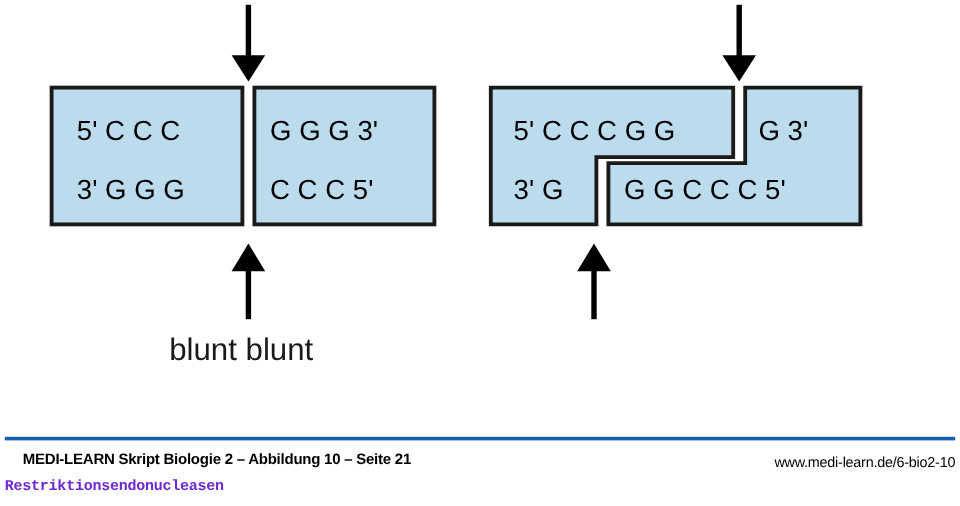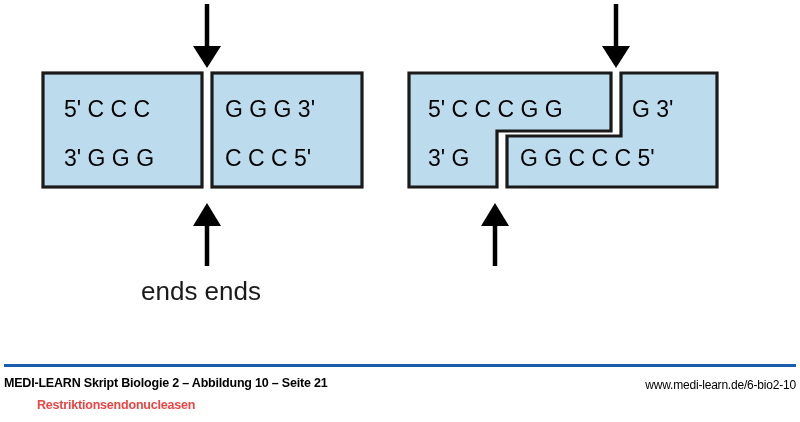--- a/index.html
+++ b/index.html
@@ -53,21 +53,21 @@
   }
   .footer {
     position: absolute;
     left: 4px;
     top: 376px;
     width: 792px;
     height: 46px;
   }
   .footer-line1 {
     position: absolute;
-    left: 0;
+    left: 15px;
     top: 0;
     font-family: "Liberation Sans", sans-serif;
     font-size: 12.5px;
     font-weight: bold;
     color: #000000;
     white-space: nowrap;
     letter-spacing: -0.2px;
   }
   .footer-url {
     position: absolute;
@@ -76,27 +76,26 @@
     font-family: "Liberation Sans", sans-serif;
     font-size: 12px;
     color: #000000;
     white-space: nowrap;
     letter-spacing: -0.2px;
   }
   .footer-line2 {
     position: absolute;
     left: 0;
     top: 22px;
-    font-family: Liberation Sans, sans-serif;
+    font-family: Liberation Mono, monospace;
     font-size: 12.5px;
     font-weight: bold;
-    color: #ef4444;
+    color: #6d28d9;
     white-space: nowrap;
     letter-spacing: -0.2px;
-    margin-left: 33px;
   }
 </style>
 </head>
 <body>
 
 <div class="figure-area">
 
   <svg class="figure-svg" width="800" height="330" viewBox="0 0 800 330">
 
     <g>
@@ -139,21 +138,21 @@
       <text class="seq-text" x="428" y="166">3'  G</text>
       <text class="seq-text" x="520" y="166">G  G  C  C  C   5'</text>
 
       <g>
         <line x1="495" y1="266" x2="495" y2="222" stroke="#000000" stroke-width="4.5"></line>
         <polygon points="481,226 509,226 495,203" fill="#000000"></polygon>
       </g>
     </g>
   </svg>
 
-  <div class="caption caption-blunt">ends ends</div>
+  <div class="caption caption-blunt">blunt blunt</div>
 
 </div>
 
 <div class="footer-rule"></div>
 
 <div class="footer">
   <div class="footer-line1">MEDI-LEARN Skript Biologie 2 – Abbildung 10 – Seite 21</div>
   <div class="footer-url">www.medi-learn.de/6-bio2-10</div>
   <div class="footer-line2">Restriktionsendonucleasen</div>
 </div>

